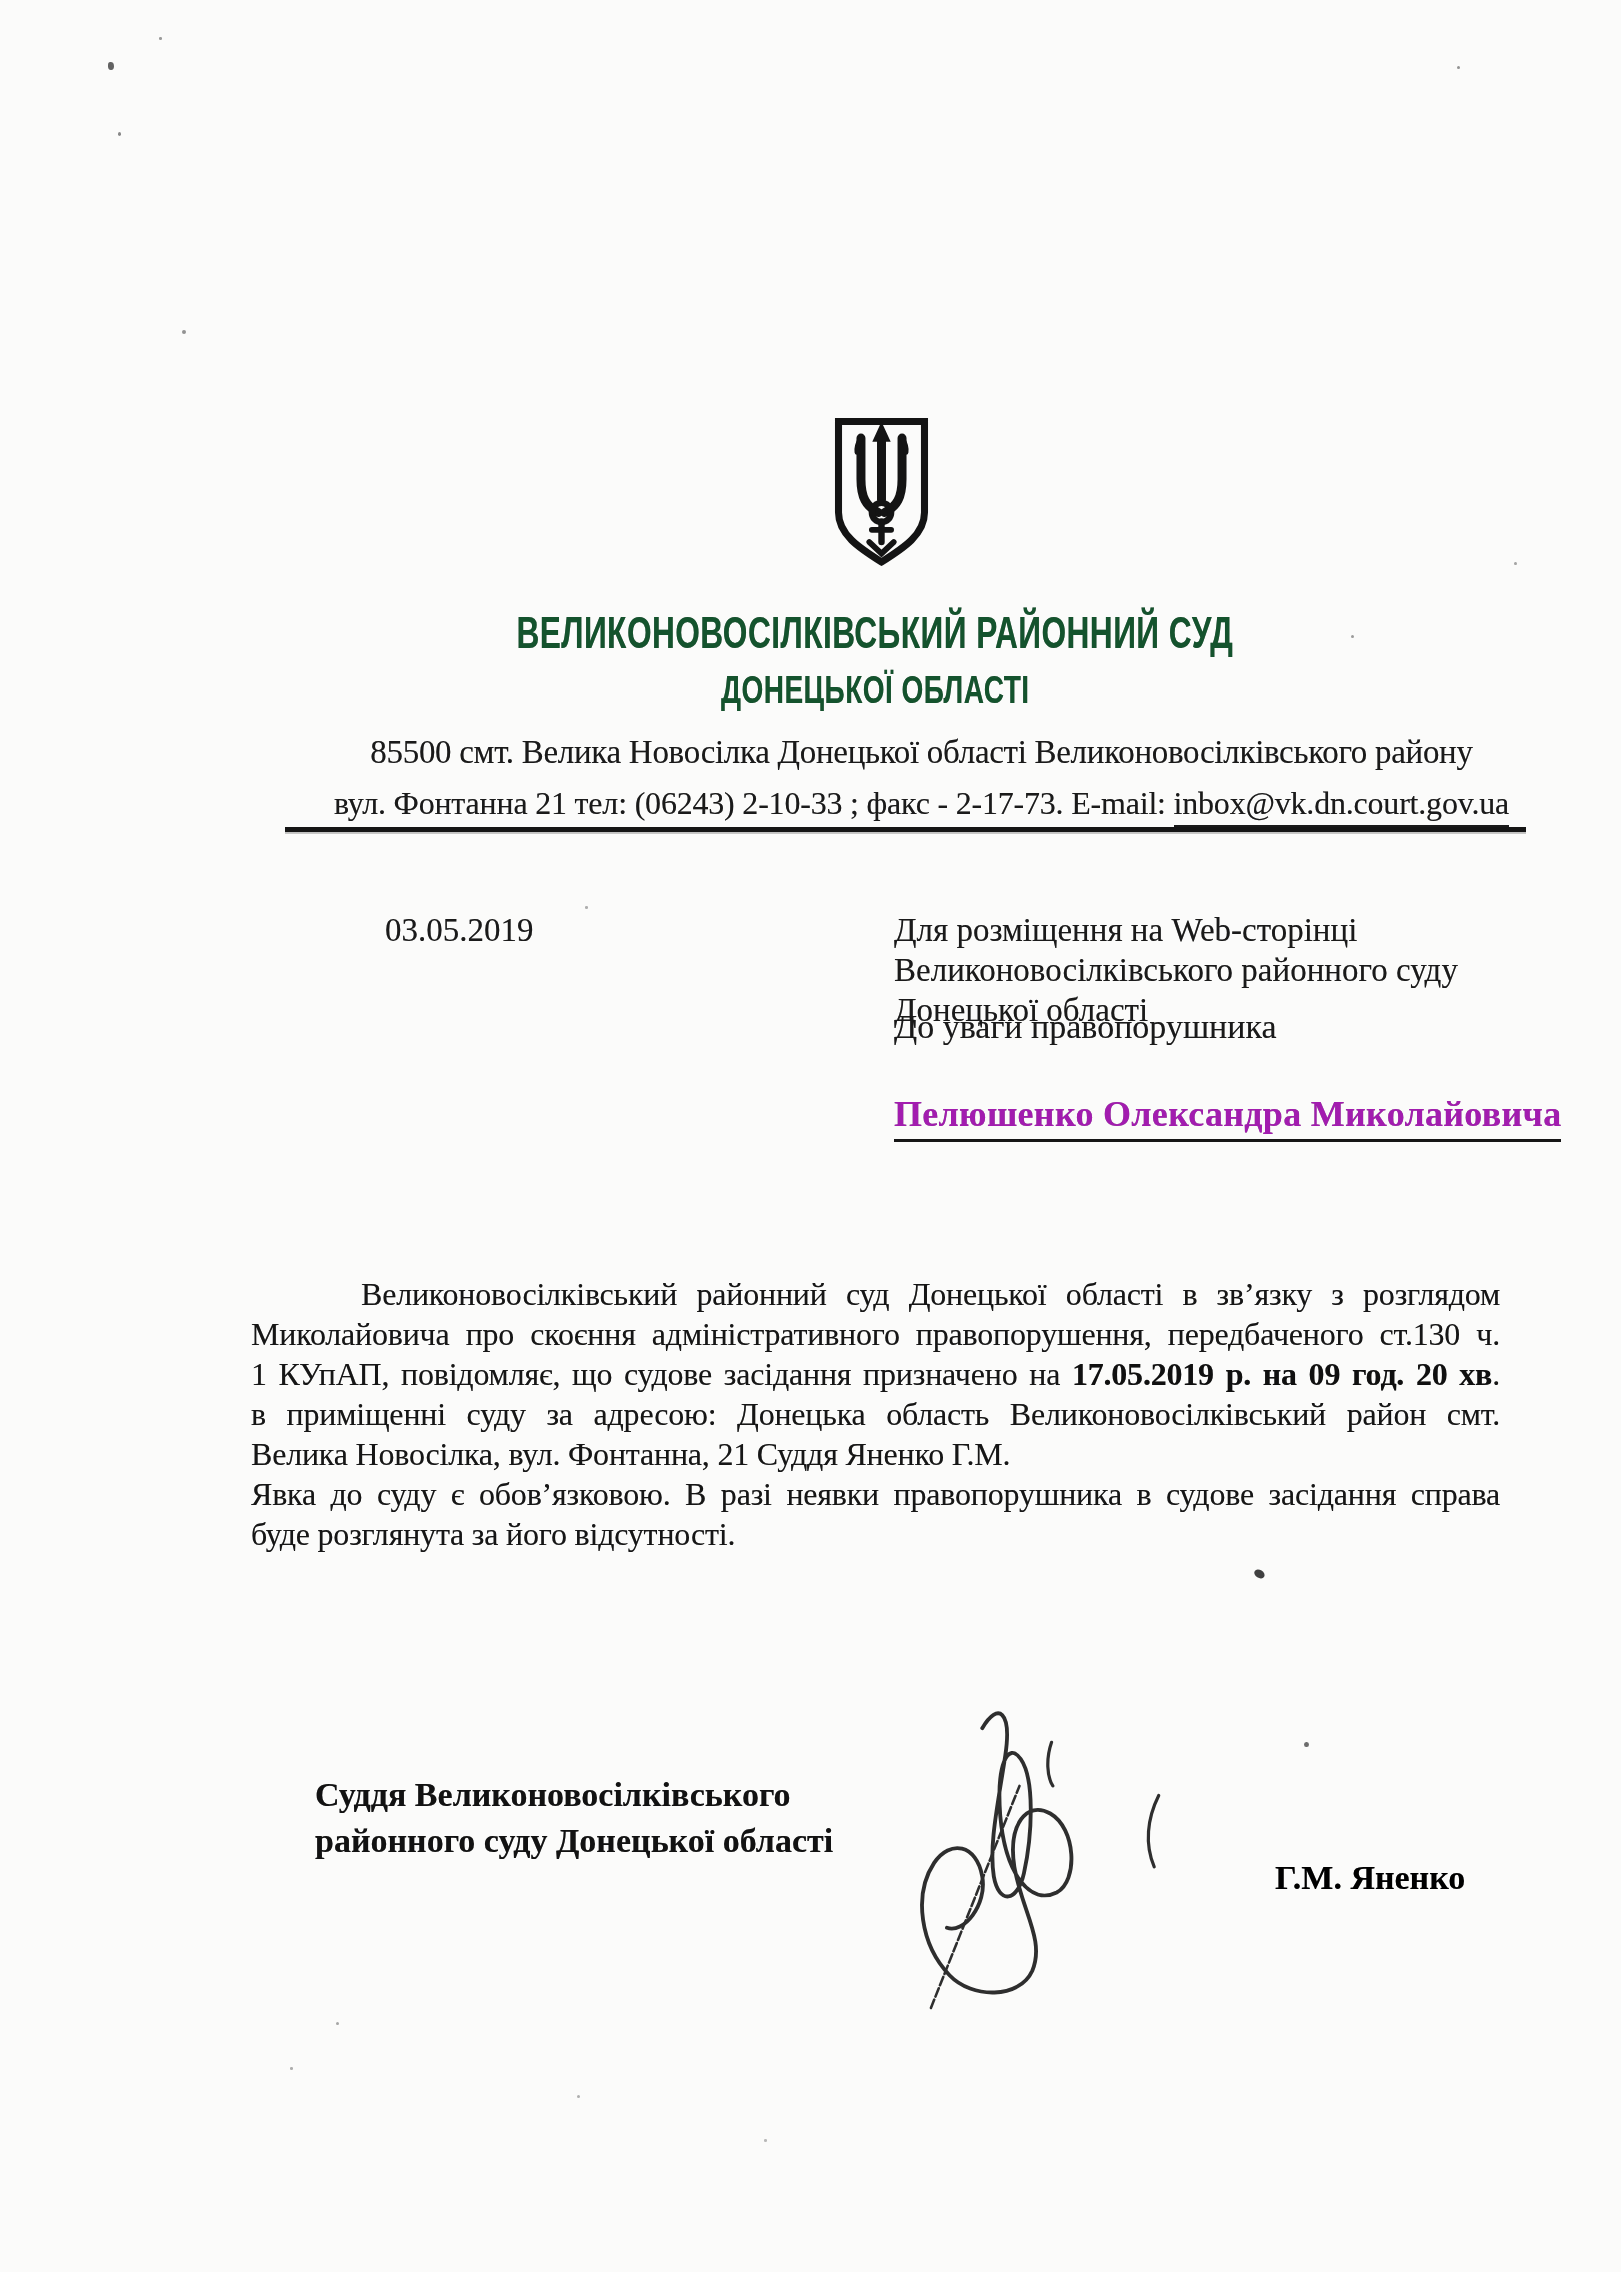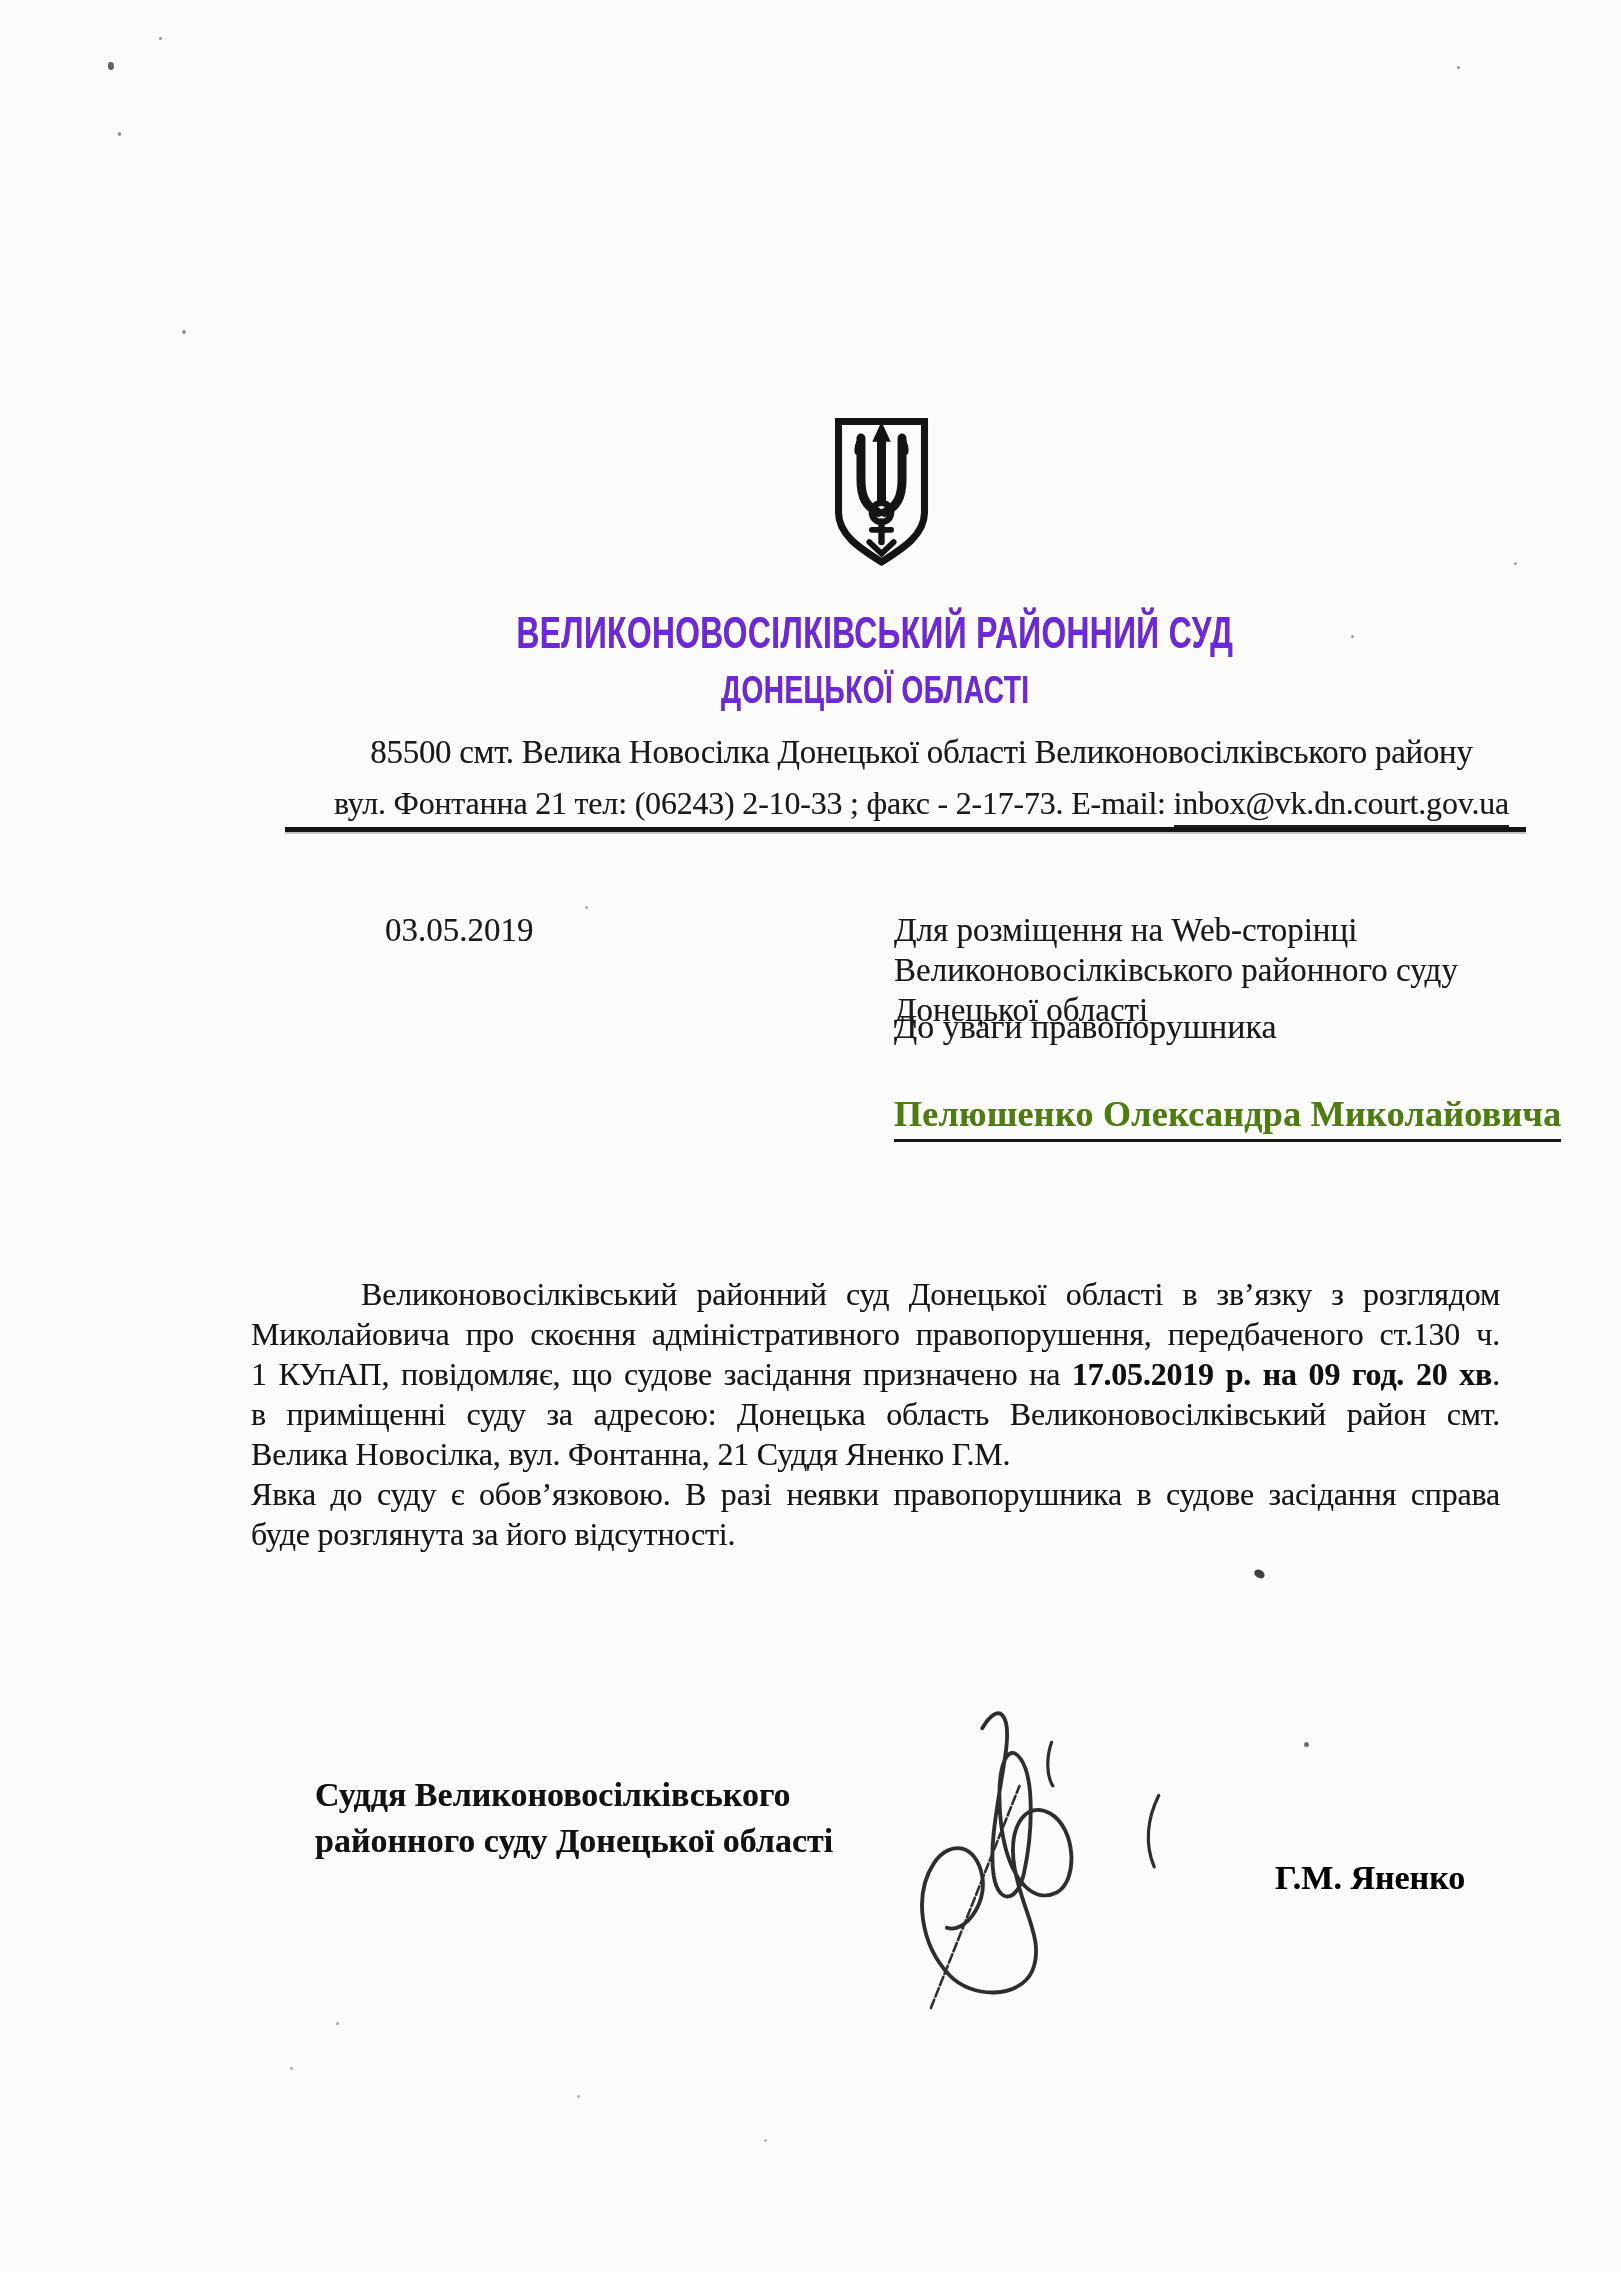--- a/index.html
+++ b/index.html
@@ -13,41 +13,41 @@
   }
   .ink{ text-shadow:0 0 0.6px rgba(25,25,25,.45); }
 
   
   .emblem{position:absolute;left:832px;top:415px;width:99px;height:154px;}
 
   
   .h-center{position:absolute;left:218px;width:1314px;text-align:center;}
   .court-line{
     font-family:"Liberation Sans", sans-serif;
-    font-weight:bold;color:#6d28d9;
+    font-weight:bold;color:#14532d;
     white-space:nowrap;
   }
   .court-line > span{display:inline-block;transform:scaleX(.72);transform-origin:50% 50%;letter-spacing:0.6px;}
   #h1{top:608px;font-size:44px;}
   #h2{top:668px;font-size:39px;}
 
   .addr-center{position:absolute;left:244px;width:1355px;text-align:center;white-space:nowrap;}
   #addr1{top:734px;font-size:33px;letter-spacing:-0.3px;}
   #addr2{top:785px;font-size:32px;letter-spacing:-0.2px;}
   .email{text-decoration:none;border-bottom:2.6px solid #1a1a1a;padding-bottom:4px;}
 
   .rule{position:absolute;left:285px;top:827px;width:1241px;height:4.5px;background:#151515;
         box-shadow:0 1.9px 0 rgba(20,20,20,.25);}
 
   
   .date{position:absolute;left:385px;top:912px;font-size:33px;}
   .webnote{position:absolute;left:894px;top:910px;font-size:33px;line-height:40px;}
   .attention{position:absolute;left:894px;top:1008px;font-size:34px;text-align:center;}
   .offender{
-    position:absolute;left:894px;top:1093px;font-size:36px;font-weight:bold;color:#4d7c0f;
+    position:absolute;left:894px;top:1093px;font-size:36px;font-weight:bold;color:#a21caf;
     border-bottom:3.9px solid #161616;padding-bottom:3.9px;letter-spacing:0.3px;
   }
 
   
   .bodytext{
     position:absolute;left:251px;top:1274px;width:1249px;
     font-size:32px;line-height:40px;letter-spacing:-0.2px;
     color:#161616;
   }
   .line{text-align:justify;text-align-last:justify;white-space:normal;}

